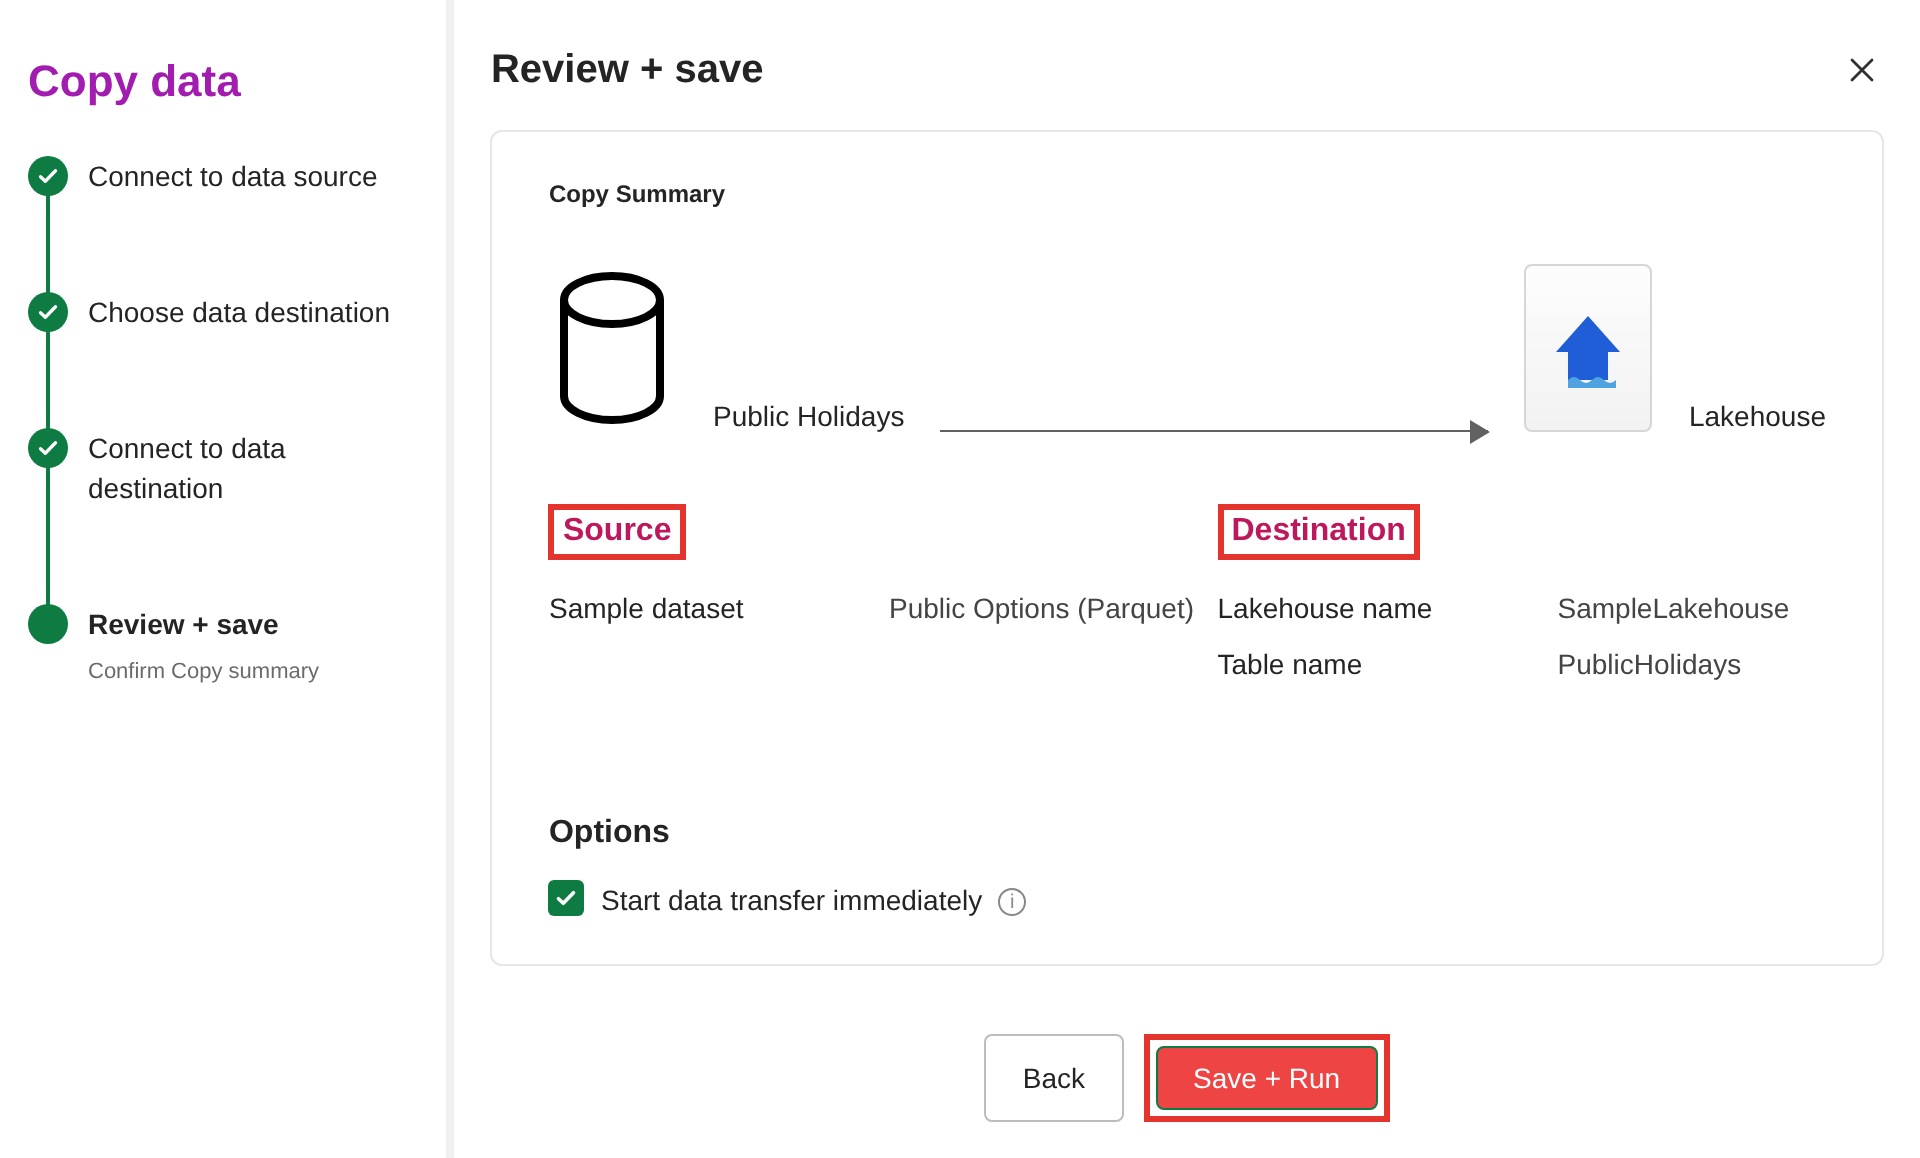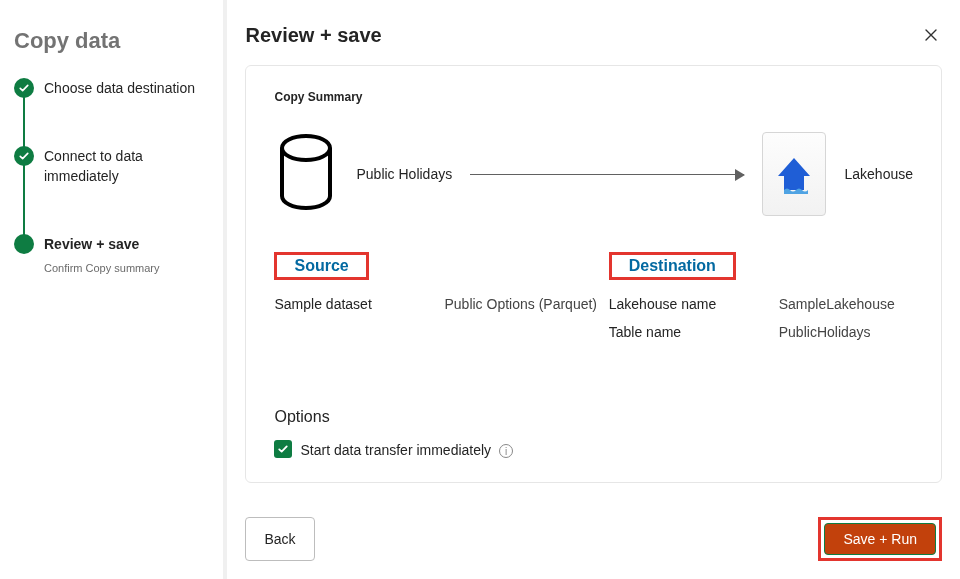--- a/index.html
+++ b/index.html
@@ -19,21 +19,21 @@
       width: 280px;
       height: 100%;
       padding: 28px 10px 0 14px;
       border-right: 4px solid #f0f0f0;
       background: #fff;
     }
     .sidebar h1 {
       font-size: 22px;
       font-weight: 600;
       margin: 0 0 24px 0;
-      color: #737373;
+      color: #a21caf;
     }
     .steps { position: relative; }
     .step {
       position: relative;
       padding: 0 0 48px 30px;
     }
     .step:last-child { padding-bottom: 0; }
     .step-connector {
       position: absolute;
       left: 9px;
@@ -114,21 +114,21 @@
     }
     .panel h3 {
       font-size: 12px;
       font-weight: 600;
       margin-bottom: 28px;
     }
 
     
     .summary-row {
       display: flex;
-      align-items: center;
+      align-items: flex-end;
       gap: 18px;
       margin-bottom: 36px;
     }
     .db-icon { width: 64px; height: 80px; flex-shrink: 0; }
     .summary-src-label { font-size: 14px; white-space: nowrap; }
     .arrow-line {
       flex: 1;
       height: 1px;
       background: #616161;
       position: relative;
@@ -160,33 +160,33 @@
     .cols {
       display: flex;
       gap: 30px;
       margin-bottom: 56px;
     }
     .col { flex: 1; min-width: 0; }
     .col-head {
       display: inline-block;
       font-size: 16px;
       font-weight: 600;
-      color: #0369a1;
-      padding: 2px 17px;
+      color: #be185d;
+      padding: 2px 4px;
       border: 3px solid #e3352e;
       margin-bottom: 16px;
     }
     .kv { display: flex; font-size: 14px; margin-bottom: 12px; align-items: flex-end; }
     .kv .k { width: 170px; color: #242424; flex-shrink: 0; }
     .kv .v { color: #444; white-space: nowrap; }
 
     
     .options h3 {
       font-size: 16px;
-      font-weight: 400;
+      font-weight: 700;
       margin-bottom: 14px;
     }
     .checkbox-row {
       display: flex;
       align-items: flex-end;
       gap: 8px;
       font-size: 14px;
     }
     .chk {
       width: 18px;
@@ -213,75 +213,84 @@
     .panel-scroll::-webkit-scrollbar { height: 16px; }
     .panel-scroll::-webkit-scrollbar-track { background:#f3f3f3; }
     .panel-scroll::-webkit-scrollbar-thumb { background:#c8c8c8; }
     .panel-scroll::-webkit-scrollbar-button:single-button {
       width: 16px; height: 16px; background:#f3f3f3;
     }
 
     
     .footer {
       display: flex;
-      justify-content: space-between;
+      justify-content: center;
       gap: 10px;
       padding-top: 24px;
     }
     .btn {
       font-family: inherit;
       font-size: 14px;
       border-radius: 4px;
       padding: 7px 18px;
       cursor: pointer;
     }
     .btn-secondary {
       background: #fff;
       border: 1px solid #bdbdbd;
       color: #242424;
     }
     .btn-primary {
-      background: #c2410c;
+      background: #ef4444;
       border: 1px solid #0e7c42;
       color: #fff;
     }
     .btn-primary-wrap {
       border: 3px solid #e3352e;
       padding: 3px;
       display: inline-flex;
     }
   </style>
 </head>
 <body>
 
 <aside class="sidebar">
   <h1>Copy data</h1>
 
   <div class="steps">
-
 
 
     <div class="step">
       <div class="step-connector"></div>
       <div class="step-dot">
         <svg viewBox="0 0 16 16">
             <path d="M3 8.5 6.2 11.5 13 4.5" stroke="#fff" stroke-width="2.2" fill="none" stroke-linecap="round" stroke-linejoin="round"></path>
           </svg>
       </div>
-      <span class="step-label">Choose data destination</span>
+      <span class="step-label">Connect to data source</span>
     </div>
 
     <div class="step">
       <div class="step-connector"></div>
       <div class="step-dot">
         <svg viewBox="0 0 16 16">
             <path d="M3 8.5 6.2 11.5 13 4.5" stroke="#fff" stroke-width="2.2" fill="none" stroke-linecap="round" stroke-linejoin="round"></path>
           </svg>
       </div>
-      <span class="step-label">Connect to data immediately</span>
+      <span class="step-label">Choose data destination</span>
+    </div>
+
+    <div class="step">
+      <div class="step-connector"></div>
+      <div class="step-dot">
+        <svg viewBox="0 0 16 16">
+            <path d="M3 8.5 6.2 11.5 13 4.5" stroke="#fff" stroke-width="2.2" fill="none" stroke-linecap="round" stroke-linejoin="round"></path>
+          </svg>
+      </div>
+      <span class="step-label">Connect to data destination</span>
     </div>
 
     <div class="step current">
       
       <div class="step-dot"></div>
       <span class="step-label">
         <span>Review + save</span>
         <span class="step-sub">Confirm Copy summary</span>
       </span>
     </div>

